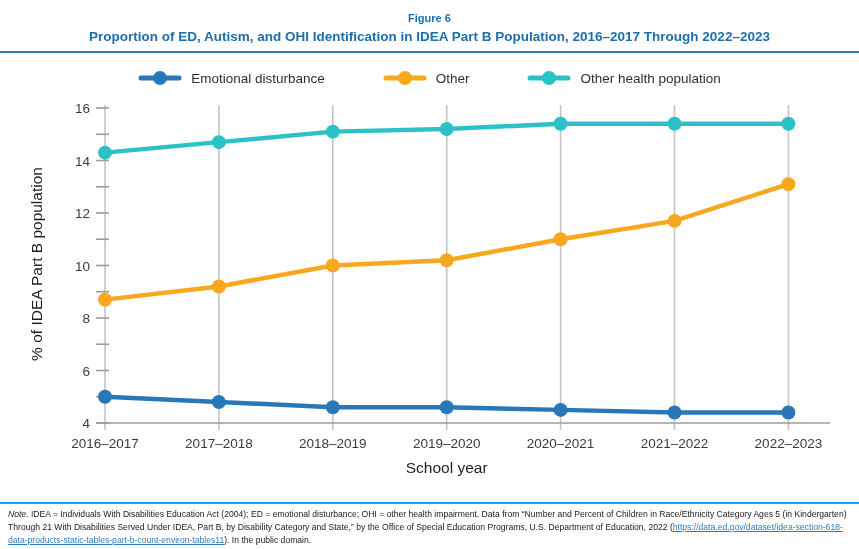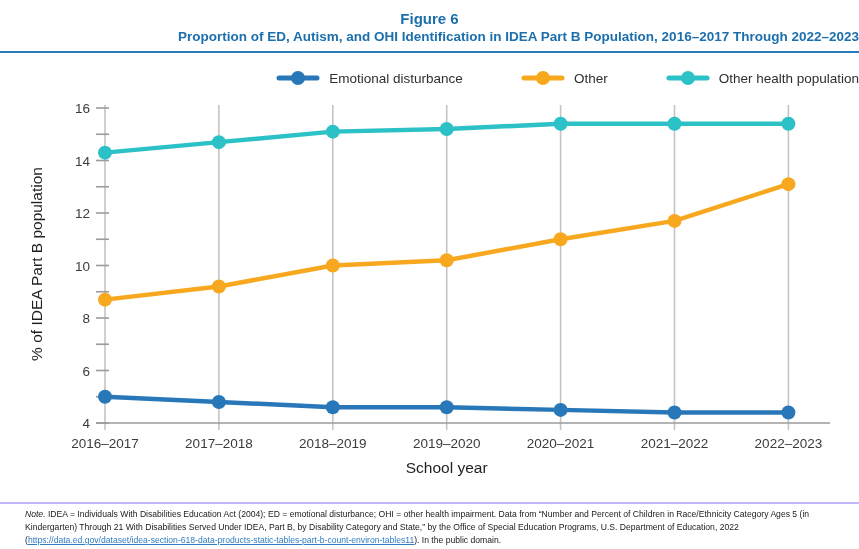--- a/index.html
+++ b/index.html
@@ -1,25 +1,25 @@
 <!DOCTYPE html>
 <html><head>
 <meta charset="utf-8">
 <style>
   html,body{margin:0;padding:0;background:#ffffff;}
   body{width:859px;height:549px;overflow:hidden;font-family:"Liberation Sans",sans-serif;position:relative;}
   .title-block{text-align:center;padding-top:10px;color:#1c6fad;}
-  .figure-label{font-size:15px;font-weight:bold;line-height:17px;}
-  .figure-title{font-size:13.5px;font-weight:bold;line-height:19px;text-align:right;}
+  .figure-label{font-size:11px;font-weight:bold;line-height:17px;}
+  .figure-title{font-size:13.5px;font-weight:bold;line-height:19px;}
   .title-rule{border:none;border-top:2.5px solid #2b7cba;margin:5px 0 0 0;width:859px;}
-  .legend{display:flex;justify-content:flex-end;align-items:center;gap:58px;margin-top:15px;height:20px;}
+  .legend{display:flex;justify-content:center;align-items:center;gap:58px;margin-top:15px;height:20px;}
   .legend-item{display:flex;align-items:center;gap:9px;}
   .legend-label{font-size:13.5px;color:#2f2f2f;}
   .chart-wrap{margin-top:4px;}
-  .note-block{border-top:2px solid #c4b5fd;margin:12px 0 0 0;padding:4px 8px 0 25px;}
+  .note-block{border-top:2px solid #0ea5e9;margin:12px 0 0 0;padding:4px 8px 0 8px;}
   .note-text{font-size:8.6px;line-height:1.5;color:#1a1a1a;margin:0;}
   .note-text a{color:#2e7cc1;text-decoration:underline;}
   svg text{font-family:"Liberation Sans",sans-serif;}
 </style>
 </head>
 <body>
 
 <div class="title-block">
   <div class="figure-label">Figure 6</div>
   <div class="figure-title">Proportion of ED, Autism, and OHI Identification in IDEA Part B Population, 2016–2017 Through 2022–2023</div>

